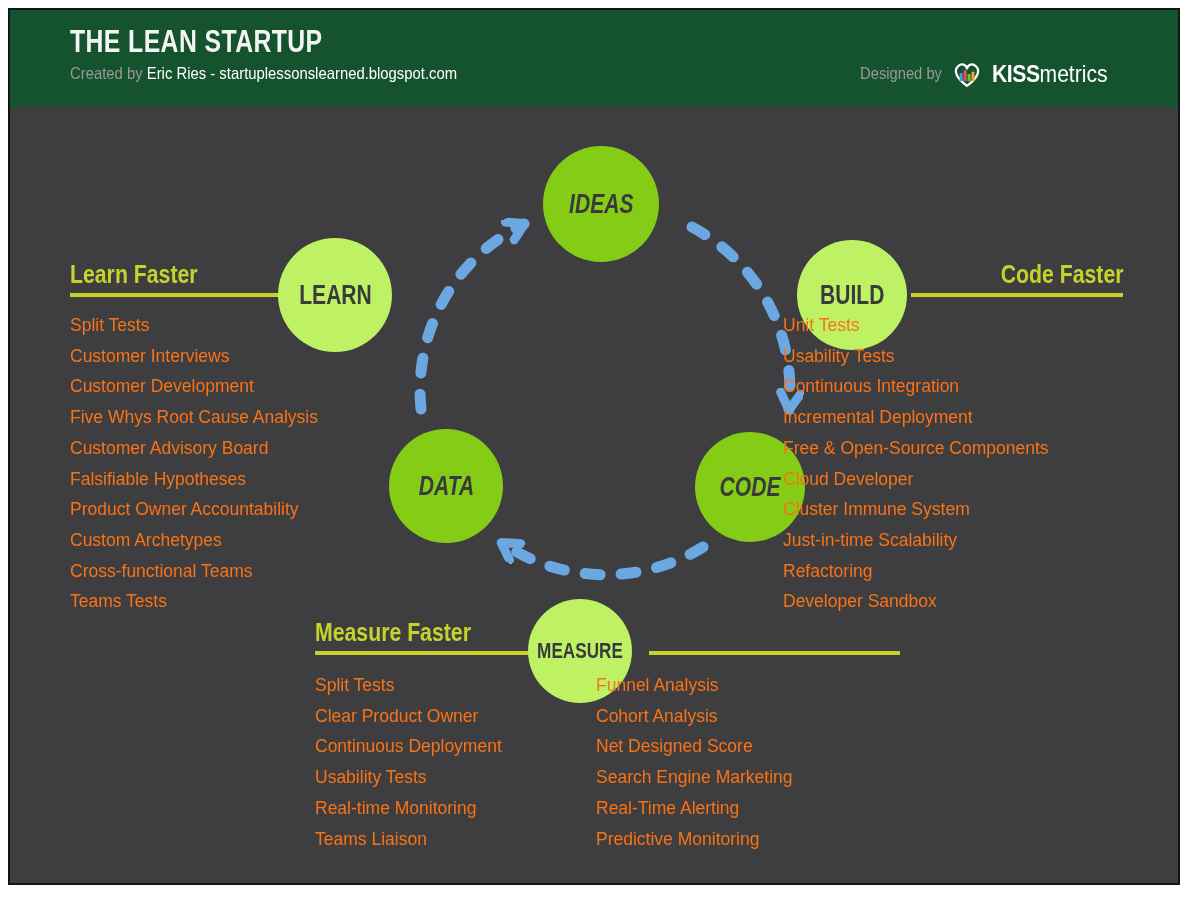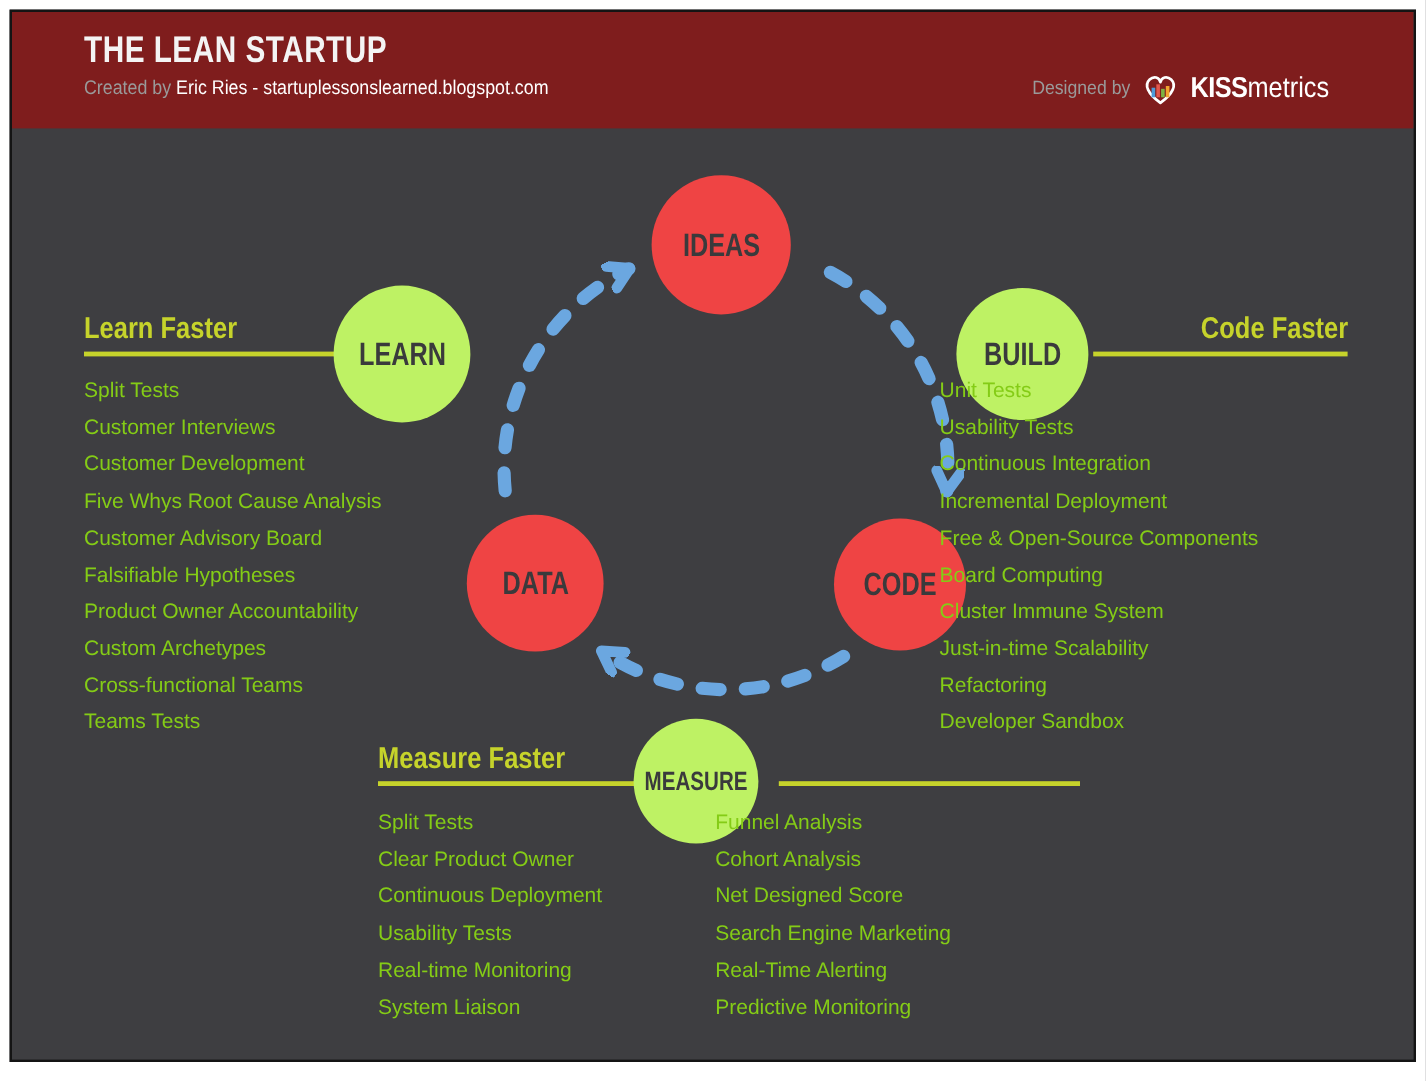--- a/index.html
+++ b/index.html
@@ -1,21 +1,21 @@
 <!DOCTYPE html>
 <html><head>
 <meta charset="utf-8">
 <style>
   html,body { margin:0; padding:0; background:#ffffff; }
   body { width:1188px; height:901px; position:relative; font-family:"Liberation Sans", sans-serif; }
   .panel {
     position:absolute; left:8px; top:8px; width:1172px; height:877px;
     box-sizing:border-box; border:2px solid #141414; background:#3e3e41; overflow:hidden;
   }
-  .header-bar { position:absolute; left:0; top:0; width:100%; height:97px; background:#7f1d1d; }
+  .header-bar { position:absolute; left:0; top:0; width:100%; height:97px; background:#14532d; }
   .title {
     position:absolute; left:60px; top:14px; color:#f4f4f4; font-size:31px; font-weight:bold;
     transform:scaleX(0.80); transform-origin:0 50%; white-space:nowrap; letter-spacing:0.5px;
   }
   .subtitle {
     position:absolute; left:60px; top:54px; font-size:16.5px; color:#9a9a9a;
     transform:scaleX(0.90); transform-origin:0 50%; white-space:nowrap;
   }
   .subtitle .author { color:#ffffff; }
   .designed-by {
@@ -26,36 +26,36 @@
   .brand { color:#ffffff; font-size:24px; transform:scaleX(0.88); transform-origin:0 50%; }
   .brand .b { font-weight:bold; letter-spacing:-0.5px; }
   .heart-logo { display:block; }
 
   .arcs { position:absolute; left:0; top:0; pointer-events:none; }
 
   .node {
     position:absolute; border-radius:50%;
     display:flex; align-items:center; justify-content:center;
   }
-  .node.blue  { background:#ef4444; }
+  .node.blue  { background:#84cc16;font-style:italic; }
   .node.green { background:#bef264; }
   .node span {
     color:#3a3a3c; font-weight:bold; font-size:27px; white-space:nowrap;
     transform:scaleX(0.78); letter-spacing:0;
   }
   .node.small span { font-size:22px; }
 
   .section-heading {
     position:absolute; color:#c6d32b; font-size:25px; font-weight:bold; white-space:nowrap;
   }
   .section-heading.left-align  { transform:scaleX(0.85); transform-origin:0 50%; }
   .section-heading.right-align { transform:scaleX(0.85); transform-origin:100% 50%; }
   .accent-line { position:absolute; height:4px; background:#c6d32b; }
 
-  .list { position:absolute; font-size:17.5px; color:#84cc16; }
+  .list { position:absolute; font-size:17.5px; color:#f97316; }
   .list .list-item { line-height:30.7px; white-space:nowrap; }
   .list.right-align { text-align:left; }
 </style>
 </head>
 <body>
 
 <div class="panel">
 
   <div class="header-bar">
     <div class="title">THE LEAN STARTUP</div>
@@ -122,35 +122,35 @@
       <div class="list-item">Teams Tests</div>
     </div>
 
   <div class="section-heading right-align" style="right:55px; top:250px;">Code Faster</div>
   <div class="list right-align" style="right:55px; top:300px; width:340px;">
       <div class="list-item">Unit Tests</div>
       <div class="list-item">Usability Tests</div>
       <div class="list-item">Continuous Integration</div>
       <div class="list-item">Incremental Deployment</div>
       <div class="list-item">Free &amp; Open-Source Components</div>
-      <div class="list-item">Board Computing</div>
+      <div class="list-item">Cloud Developer</div>
       <div class="list-item">Cluster Immune System</div>
       <div class="list-item">Just-in-time Scalability</div>
       <div class="list-item">Refactoring</div>
       <div class="list-item">Developer Sandbox</div>
     </div>
 
   <div class="section-heading left-align" style="left:305px; top:608px;">Measure Faster</div>
   <div class="list" style="left:305px; top:660px; width:300px;">
       <div class="list-item">Split Tests</div>
       <div class="list-item">Clear Product Owner</div>
       <div class="list-item">Continuous Deployment</div>
       <div class="list-item">Usability Tests</div>
       <div class="list-item">Real-time Monitoring</div>
-      <div class="list-item">System Liaison</div>
+      <div class="list-item">Teams Liaison</div>
     </div>
   <div class="list right-align" style="right:282px; top:660px; width:300px;">
       <div class="list-item">Funnel Analysis</div>
       <div class="list-item">Cohort Analysis</div>
       <div class="list-item">Net Designed Score</div>
       <div class="list-item">Search Engine Marketing</div>
       <div class="list-item">Real-Time Alerting</div>
       <div class="list-item">Predictive Monitoring</div>
     </div>
 

